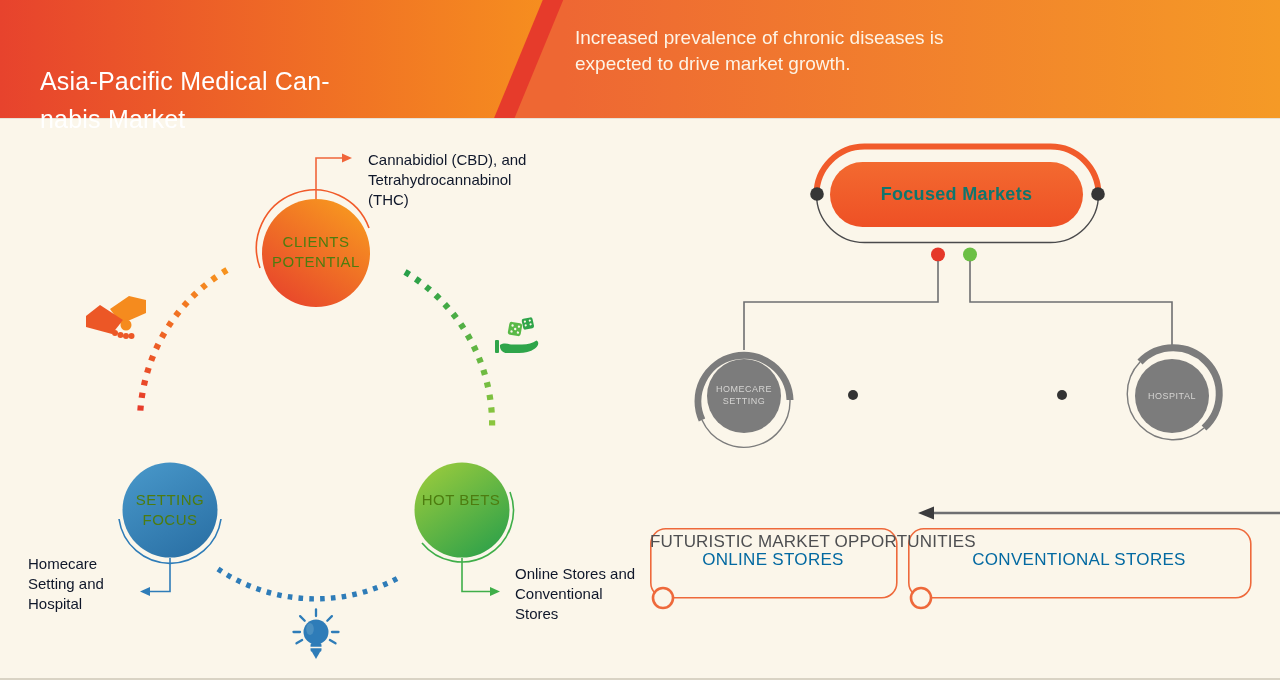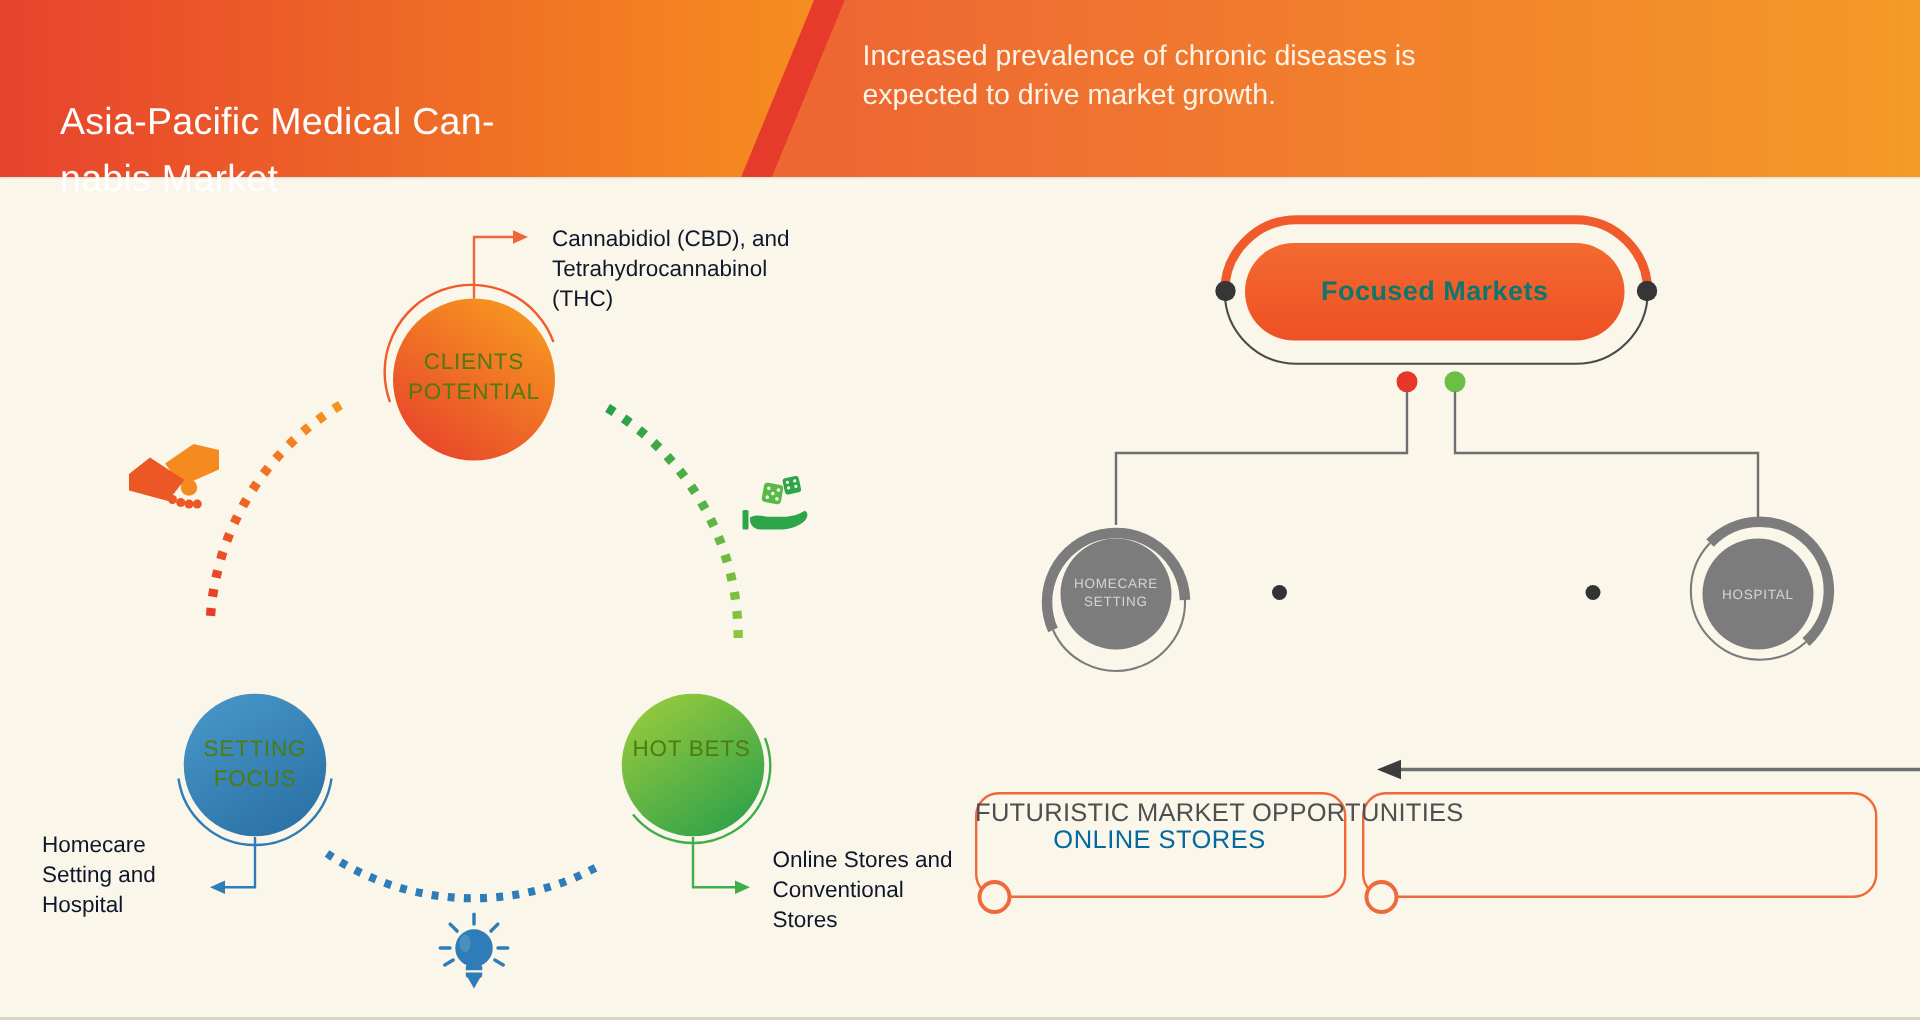--- a/index.html
+++ b/index.html
@@ -194,15 +194,16 @@
   <div class="lbl anno" style="left:28px;top:554px;width:90px;text-align:left;">Homecare Setting and Hospital</div>
   <div class="lbl anno" style="left:515px;top:564px;width:126px;">Online Stores and Conventional Stores</div>
 
   <div class="lbl pill-lbl" style="left:830px;top:162px;width:253px;height:65px;">Focused Markets</div>
 
   <div class="lbl gray-lbl" style="left:699px;top:384px;width:90px;">HOMECARE SETTING</div>
   <div class="lbl gray-lbl" style="left:1127px;top:391px;width:90px;">HOSPITAL</div>
 
   <div class="lbl fut-title" style="left:650px;top:504px;margin-top:28px;">FUTURISTIC MARKET OPPORTUNITIES</div>
   <div class="lbl box-lbl" style="left:650px;top:528px;width:246px;height:64px;">ONLINE STORES</div>
+  <div class="lbl box-lbl" style="left:908px;top:528px;width:342px;height:64px;">CONVENTIONAL STORES</div>
 
   <div class="bottom-edge"></div>
 </div>
 
 </body></html>

